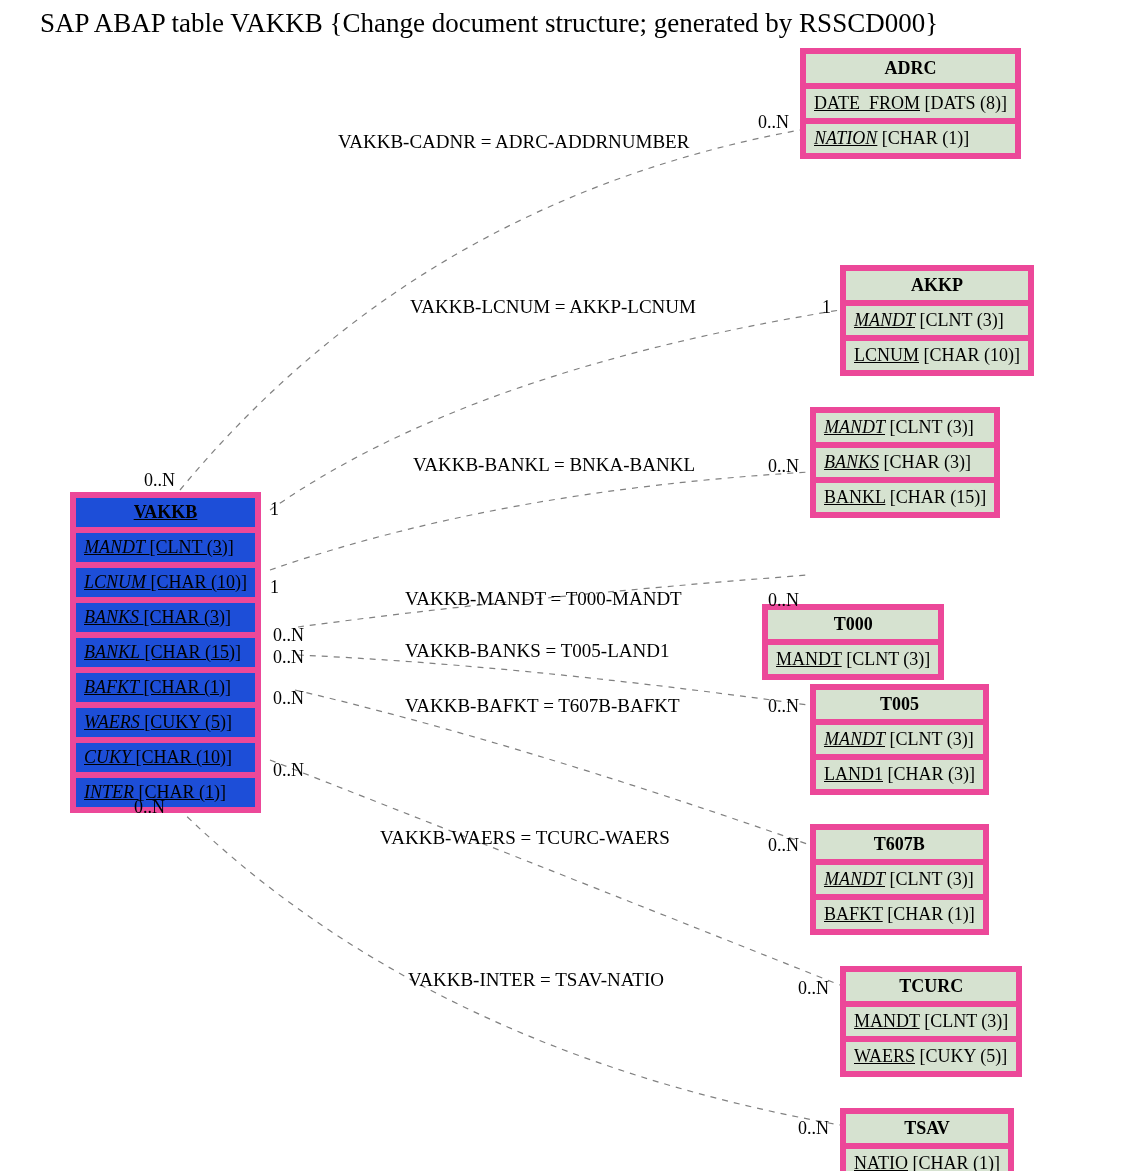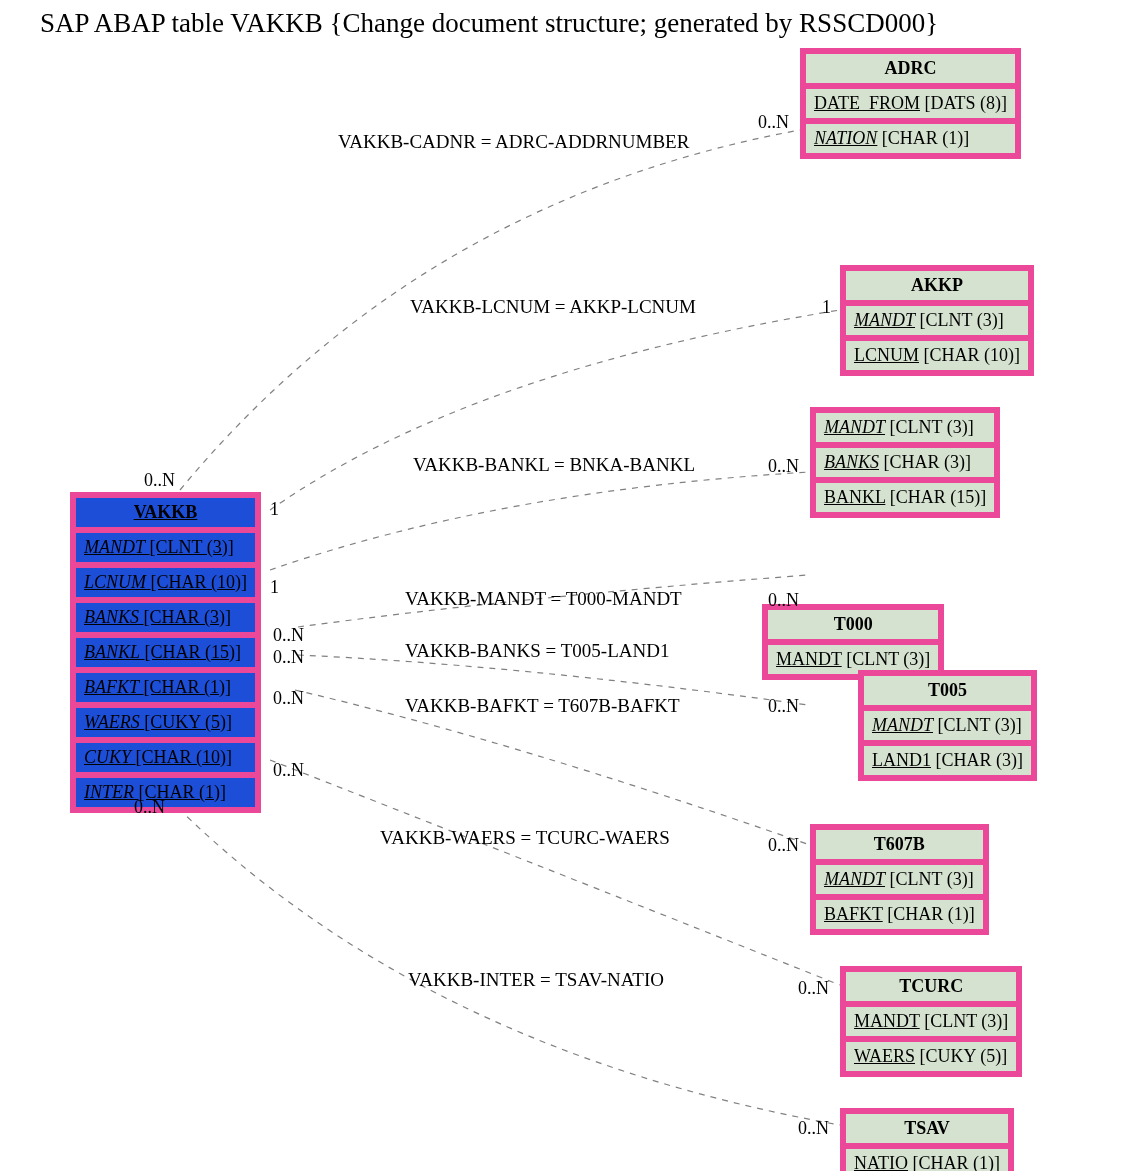--- a/index.html
+++ b/index.html
@@ -160,21 +160,21 @@
   <tbody>
       <tr>
         <td class="header">T000</td>
       </tr>
   <tr>
         <td><span class="attr">MANDT</span> <span>[CLNT (3)]</span></td>
       </tr>
 </tbody>
   </table>
 
-<table class="entity green" style="left:810px; top:670px;margin-left:48px;">
+<table class="entity green" style="left:810px; top:684px;">
   <tbody>
       <tr>
         <td class="header">T005</td>
       </tr>
   <tr>
         <td><span class="key">MANDT</span> <span>[CLNT (3)]</span></td>
       </tr>
   <tr>
         <td><span class="attr">LAND1</span> <span>[CHAR (3)]</span></td>
       </tr>

